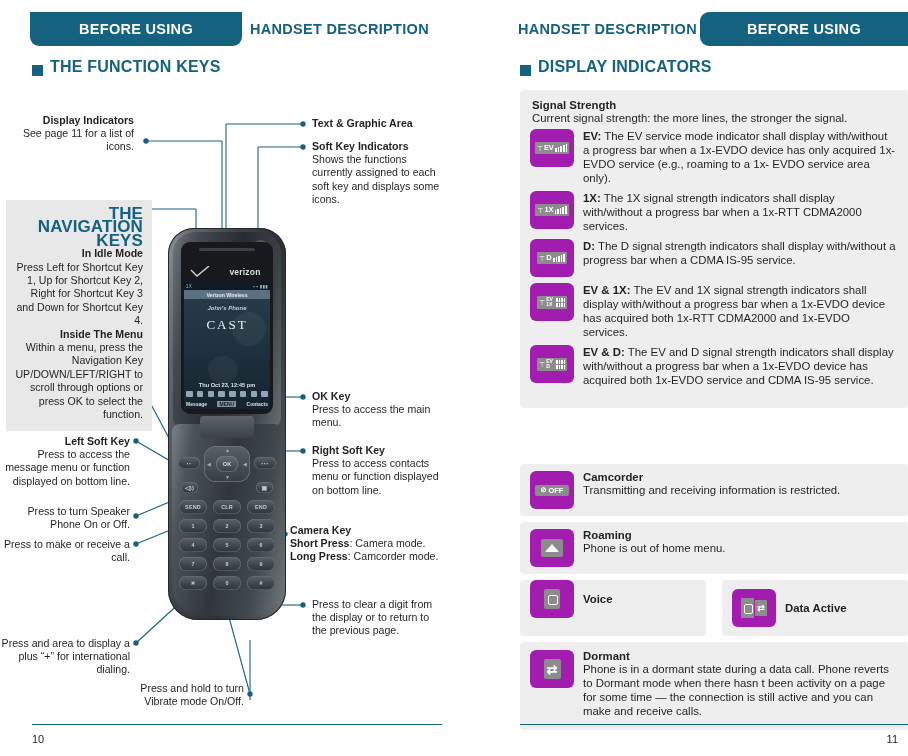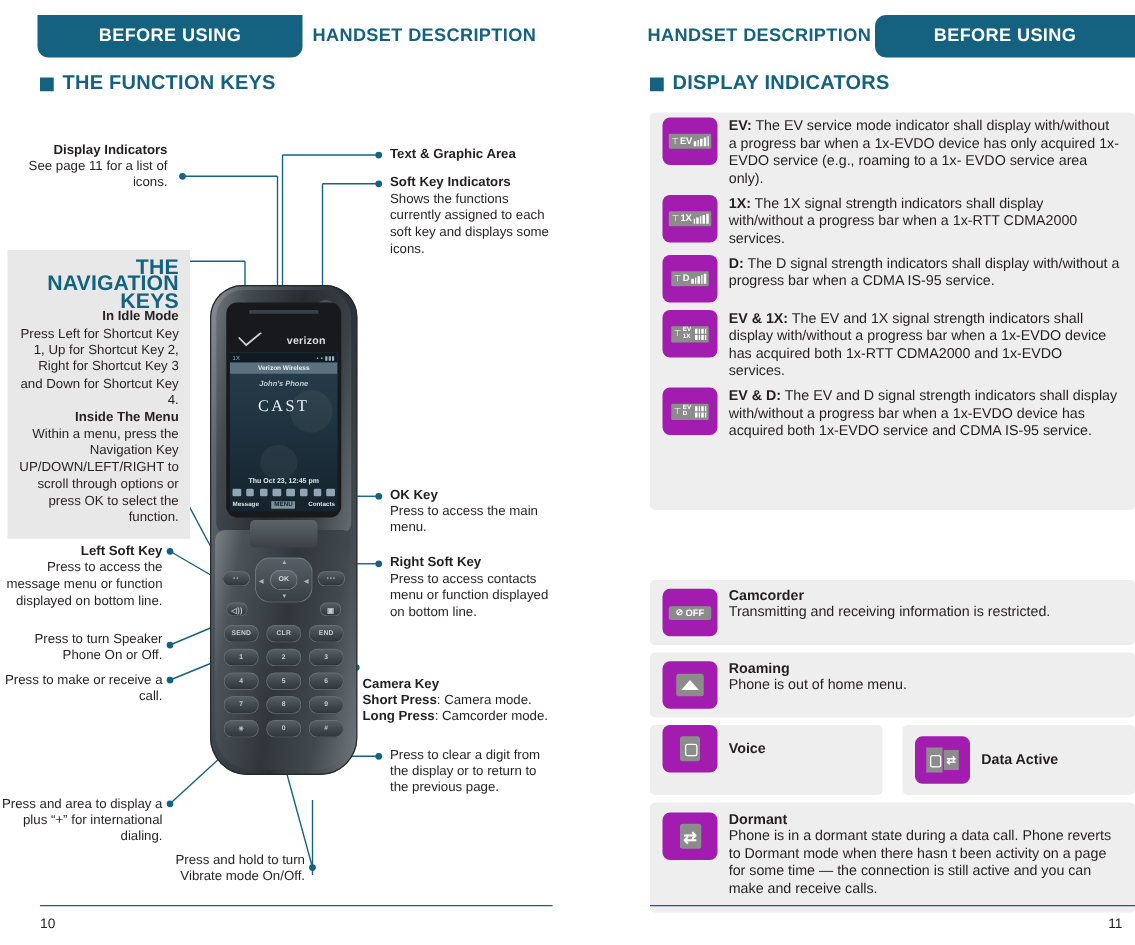--- a/index.html
+++ b/index.html
@@ -30,21 +30,21 @@
     color:#14627f;font-weight:bold;font-size:14.5px;letter-spacing:.3px;
     display:flex;align-items:center;
   }
   .tab-plain.l{left:250px;}
   .tab-plain.r{left:64px;}
 
   
   .sec-head{
     position:absolute;
     color:#14627f;font-weight:bold;font-size:16px;letter-spacing:.2px;
-    display:flex;align-items:center;gap:7px;
+    display:flex;align-items:flex-end;gap:7px;
   }
   .sec-sq{width:11px;height:11px;background:#14627f;display:inline-block;}
 
   
   .callout{position:absolute;font-size:10.6px;line-height:13.2px;color:#231f20;}
   .callout .ttl{font-weight:bold;}
   .ra{text-align:right;}
   .la{text-align:left;}
 
   .navbox{
@@ -291,21 +291,21 @@
   <div class="callout la" style="left:312px;top:390px;width:138px;">
     <div class="ttl">OK Key</div>
     <div>Press to access the main menu.</div>
   </div>
 
   <div class="callout la" style="left:312px;top:444px;width:138px;">
     <div class="ttl">Right Soft Key</div>
     <div>Press to access contacts menu or function displayed on bottom line.</div>
   </div>
 
-  <div class="callout la" style="left:290px;top:541px;width:164px;">
+  <div class="callout la" style="left:290px;top:524px;width:164px;">
     <div class="ttl">Camera Key</div>
     <div><span class="desc-b">Short Press</span><span>: Camera mode.</span></div>
     <div><span class="desc-b">Long Press</span><span>: Camcorder mode.</span></div>
   </div>
 
   <div class="callout la" style="left:312px;top:598px;width:124px;">
     <div>Press to clear a digit from the display or to return to the previous page.</div>
   </div>
 
   <div class="phone">
@@ -395,20 +395,24 @@
     <div class="tab-plain r">HANDSET DESCRIPTION</div>
     <div class="tab-pill right" style="border-radius:9px 0 0 9px;">BEFORE USING</div>
   </div>
 
   <div class="sec-head" style="left:66px;top:58px;">
     <span class="sec-sq"></span>
     <span>DISPLAY INDICATORS</span>
   </div>
 
   <div class="panel" style="left:66px;top:90px;width:388px;height:318px;padding:0;">
+    <div style="padding:9px 12px 0 12px;">
+      <div class="panel-title">Signal Strength</div>
+      <div class="panel-text">Current signal strength: the more lines, the stronger the signal.</div>
+    </div>
 
     <div class="row" style="padding:4px 12px 0 10px;">
       <div class="ico">
         <div class="sig">
           <span class="ant">⊤</span>
           <span class="lbl">EV</span>
           <span class="bars">
               <i style="height:4px"></i>
               <i style="height:5px"></i>
               <i style="height:6px"></i>

